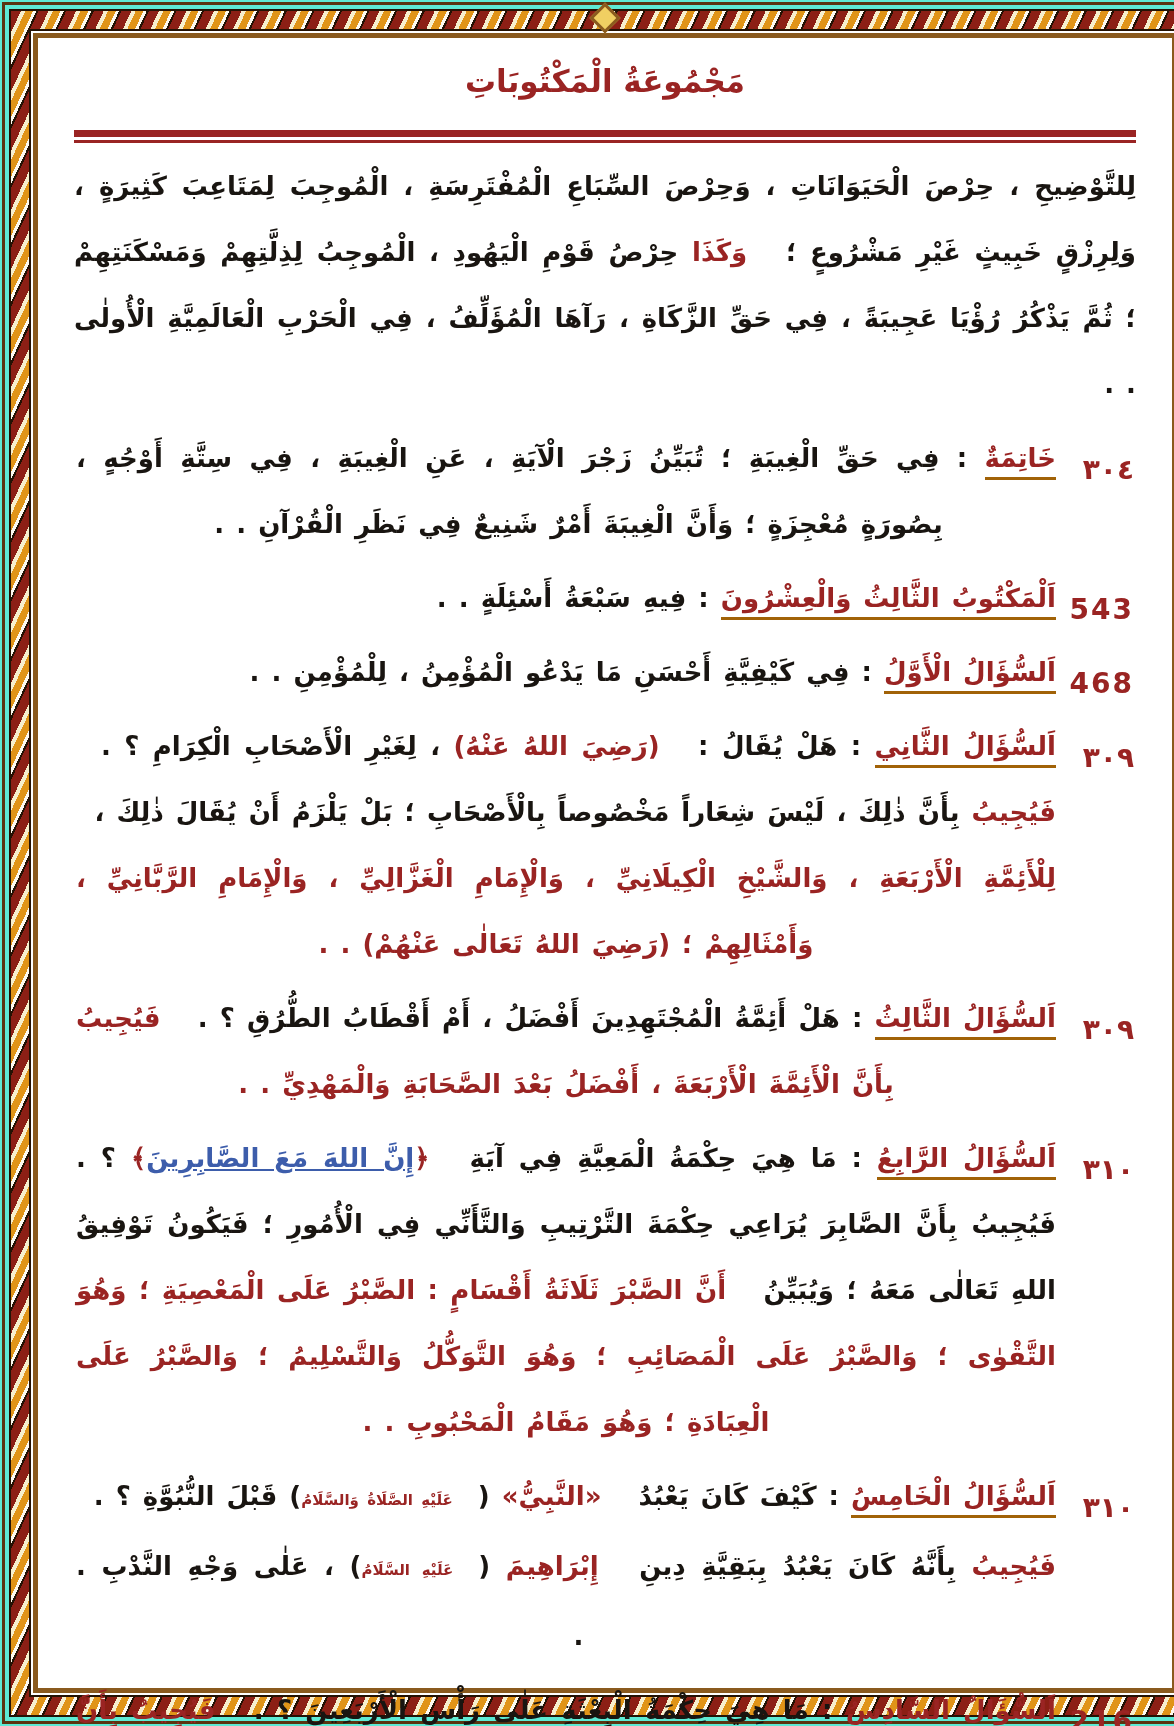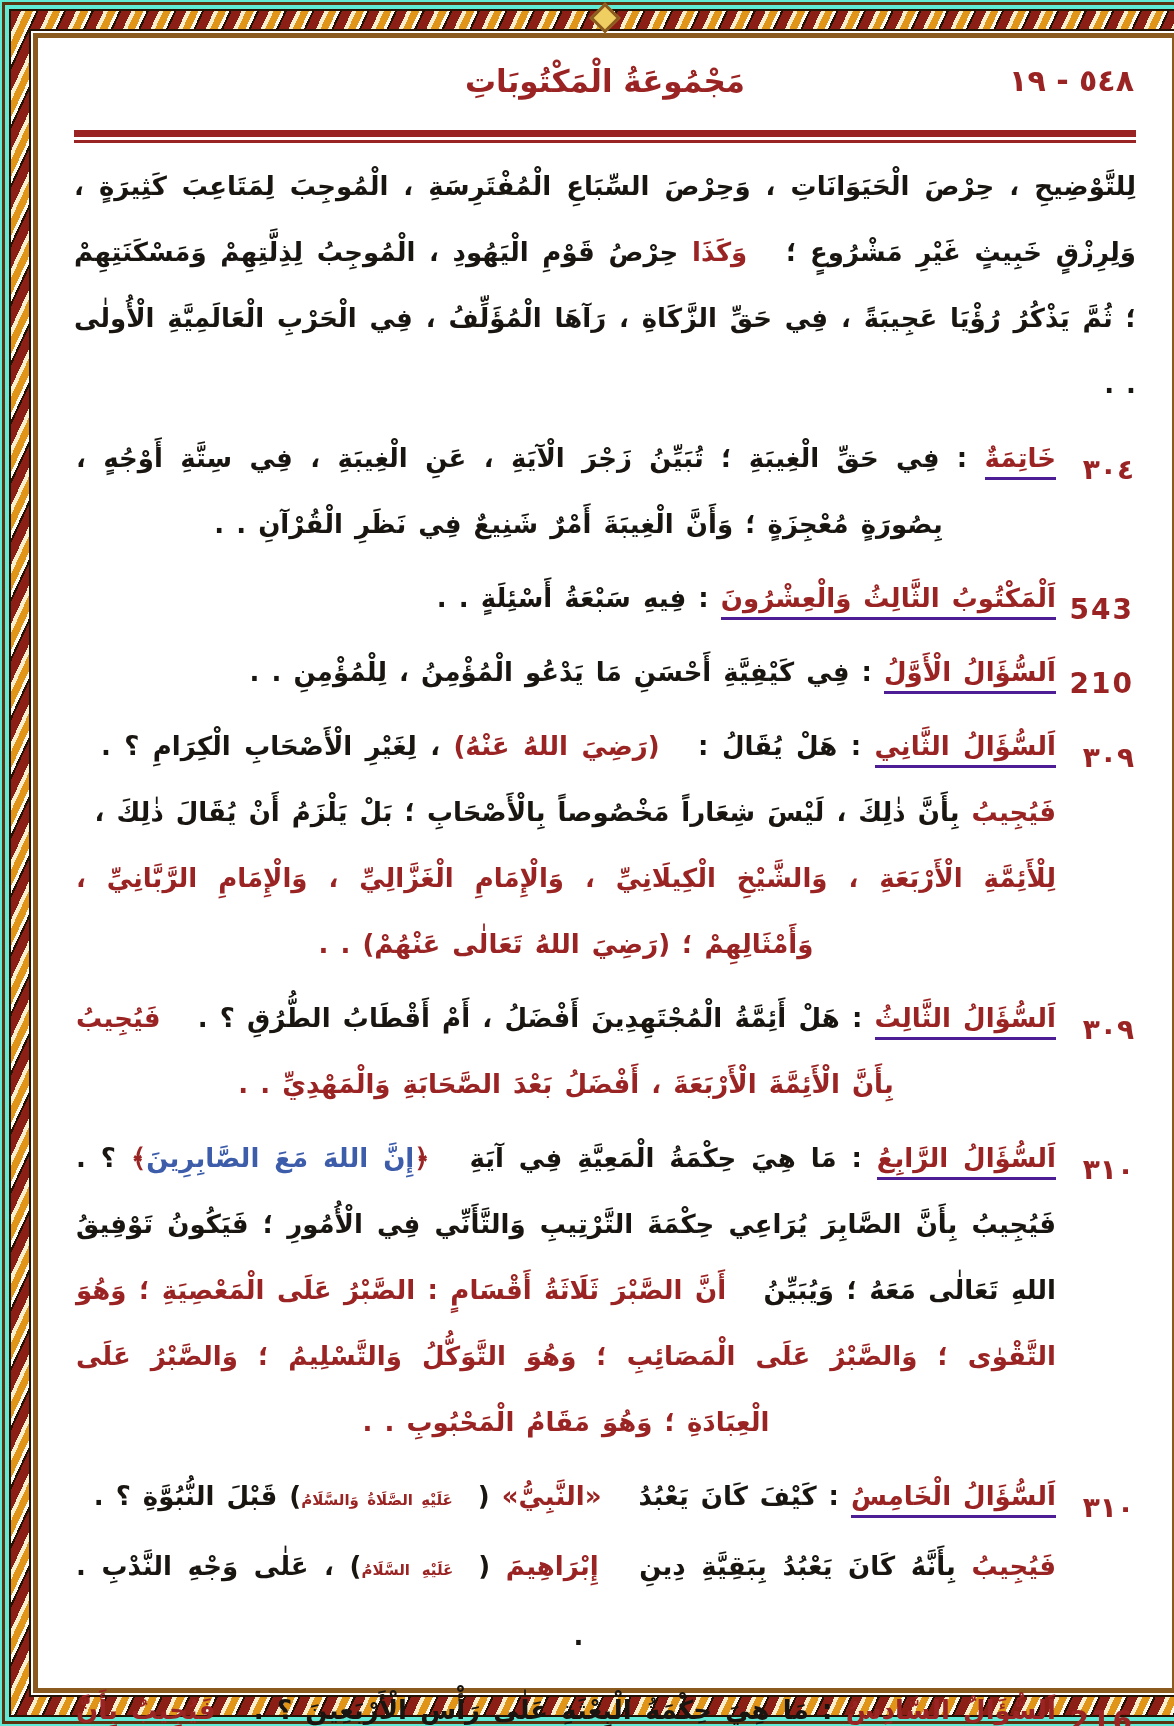--- a/index.html
+++ b/index.html
@@ -47,48 +47,47 @@
     text-align:justify; word-spacing:3px; color:#191511;
   }
   .entry { position:relative; padding-left:2px; padding-right:80px; margin-top:8px; }
   .para.intro { margin-top:6px; }
   .num {
     position:absolute; right:2px; top:12px; color:#9a2423;
     font-size:28px; letter-spacing:2px;
   }
   .seg.black { color:#191511;margin-left:25px; }
   .seg.red   { color:#9a2423; }
-  .seg.blue  { color:#3d5dab; }
-  .seg.u     { border-bottom:3px solid #4c1d95; padding-bottom:4px; }
+  .seg.blue  { color:#3d5dab;text-decoration:underline; }
+  .seg.u     { border-bottom:3px solid #a16207; padding-bottom:4px; }
   .seg.small { font-size:15px;margin-top:24px; }
   .center-last  { text-align-last:center; }
   .justify-last { text-align-last:justify; }
 </style>
 </head>
 <body>
 
 <div class="page">
   <div class="f-outer"></div>
   <div class="f-chain"></div>
   <div class="f-white"></div>
   <div class="f-brown"></div>
   <div class="ornament"></div>
 
   <div class="content">
     <div class="header">
       <div class="header-title">مَجْمُوعَةُ الْمَكْتُوبَاتِ</div>
-      <div class="page-number">٥٤٨ - ١٩</div>
     </div>
     <div class="header-rule"></div>
 
     <main class="body-text">
         <p class="para intro"><span class="seg black">لِلتَّوْضِيحِ ، حِرْصَ الْحَيَوَانَاتِ ، وَحِرْصَ السِّبَاعِ الْمُفْتَرِسَةِ ، الْمُوجِبَ لِمَتَاعِبَ كَثِيرَةٍ ، وَلِرِزْقٍ خَبِيثٍ غَيْرِ مَشْرُوعٍ ؛ </span><span class="seg red">وَكَذَا</span><span class="seg black"> حِرْصُ قَوْمِ الْيَهُودِ ، الْمُوجِبُ لِذِلَّتِهِمْ وَمَسْكَنَتِهِمْ ؛ ثُمَّ يَذْكُرُ رُؤْيَا عَجِيبَةً ، فِي حَقِّ الزَّكَاةِ ، رَآهَا الْمُؤَلِّفُ ، فِي الْحَرْبِ الْعَالَمِيَّةِ الْأُولٰى . .</span></p>
         <p class="para entry center-last"><span class="num">٣٠٤</span><span class="seg red u">خَاتِمَةٌ</span><span class="seg black"> : فِي حَقِّ الْغِيبَةِ ؛ تُبَيِّنُ زَجْرَ الْآيَةِ ، عَنِ الْغِيبَةِ ، فِي سِتَّةِ أَوْجُهٍ ، بِصُورَةٍ مُعْجِزَةٍ ؛ وَأَنَّ الْغِيبَةَ أَمْرٌ شَنِيعٌ فِي نَظَرِ الْقُرْآنِ . .</span></p>
         <p class="para entry"><span class="num">543</span><span class="seg red u">اَلْمَكْتُوبُ الثَّالِثُ وَالْعِشْرُونَ</span><span class="seg black"> : فِيهِ سَبْعَةُ أَسْئِلَةٍ . .</span></p>
-        <p class="para entry"><span class="num">210</span><span class="seg red u">اَلسُّؤَالُ الْأَوَّلُ</span><span class="seg black"> : فِي كَيْفِيَّةِ أَحْسَنِ مَا يَدْعُو الْمُؤْمِنُ ، لِلْمُؤْمِنِ . .</span></p>
+        <p class="para entry"><span class="num">468</span><span class="seg red u">اَلسُّؤَالُ الْأَوَّلُ</span><span class="seg black"> : فِي كَيْفِيَّةِ أَحْسَنِ مَا يَدْعُو الْمُؤْمِنُ ، لِلْمُؤْمِنِ . .</span></p>
         <p class="para entry center-last"><span class="num">٣٠٩</span><span class="seg red u">اَلسُّؤَالُ الثَّانِي</span><span class="seg black"> : هَلْ يُقَالُ : </span><span class="seg red">(رَضِيَ اللهُ عَنْهُ)</span><span class="seg black"> ، لِغَيْرِ الْأَصْحَابِ الْكِرَامِ ؟ . </span><span class="seg red">فَيُجِيبُ</span><span class="seg black"> بِأَنَّ ذٰلِكَ ، لَيْسَ شِعَاراً مَخْصُوصاً بِالْأَصْحَابِ ؛ بَلْ يَلْزَمُ أَنْ يُقَالَ ذٰلِكَ ، </span><span class="seg red">لِلْأَئِمَّةِ الْأَرْبَعَةِ ، وَالشَّيْخِ الْكِيلَانِيِّ ، وَالْإِمَامِ الْغَزَّالِيِّ ، وَالْإِمَامِ الرَّبَّانِيِّ ، وَأَمْثَالِهِمْ ؛ (رَضِيَ اللهُ تَعَالٰى عَنْهُمْ) . .</span></p>
         <p class="para entry center-last"><span class="num">٣٠٩</span><span class="seg red u">اَلسُّؤَالُ الثَّالِثُ</span><span class="seg black"> : هَلْ أَئِمَّةُ الْمُجْتَهِدِينَ أَفْضَلُ ، أَمْ أَقْطَابُ الطُّرُقِ ؟ . </span><span class="seg red">فَيُجِيبُ بِأَنَّ الْأَئِمَّةَ الْأَرْبَعَةَ ، أَفْضَلُ بَعْدَ الصَّحَابَةِ وَالْمَهْدِيِّ . .</span></p>
         <p class="para entry center-last"><span class="num">٣١٠</span><span class="seg red u">اَلسُّؤَالُ الرَّابِعُ</span><span class="seg black"> : مَا هِيَ حِكْمَةُ الْمَعِيَّةِ فِي آيَةِ </span><span class="seg red">﴿</span><span class="seg blue">إِنَّ اللهَ مَعَ الصَّابِرِينَ</span><span class="seg red">﴾</span><span class="seg black"> ؟ . فَيُجِيبُ بِأَنَّ الصَّابِرَ يُرَاعِي حِكْمَةَ التَّرْتِيبِ وَالتَّأَنِّي فِي الْأُمُورِ ؛ فَيَكُونُ تَوْفِيقُ اللهِ تَعَالٰى مَعَهُ ؛ وَيُبَيِّنُ </span><span class="seg red">أَنَّ الصَّبْرَ ثَلَاثَةُ أَقْسَامٍ : الصَّبْرُ عَلَى الْمَعْصِيَةِ ؛ وَهُوَ التَّقْوٰى ؛ وَالصَّبْرُ عَلَى الْمَصَائِبِ ؛ وَهُوَ التَّوَكُّلُ وَالتَّسْلِيمُ ؛ وَالصَّبْرُ عَلَى الْعِبَادَةِ ؛ وَهُوَ مَقَامُ الْمَحْبُوبِ . .</span></p>
         <p class="para entry center-last"><span class="num">٣١٠</span><span class="seg red u">اَلسُّؤَالُ الْخَامِسُ</span><span class="seg black"> : كَيْفَ كَانَ يَعْبُدُ </span><span class="seg red">«النَّبِيُّ»</span><span class="seg black"> (</span><span class="seg red small">عَلَيْهِ الصَّلَاةُ وَالسَّلَامُ</span><span class="seg black">) قَبْلَ النُّبُوَّةِ ؟ . </span><span class="seg red">فَيُجِيبُ</span><span class="seg black"> بِأَنَّهُ كَانَ يَعْبُدُ بِبَقِيَّةِ دِينِ </span><span class="seg red">إِبْرَاهِيمَ</span><span class="seg black"> (</span><span class="seg red small">عَلَيْهِ السَّلَامُ</span><span class="seg black">) ، عَلٰى وَجْهِ النَّدْبِ . .</span></p>
         <p class="para entry justify-last"><span class="num">216</span><span class="seg red u">اَلسُّؤَالُ السَّادِسُ</span><span class="seg black"> : مَا هِيَ حِكْمَةُ الْبِعْثَةِ عَلٰى رَأْسِ الْأَرْبَعِينَ ؟ . </span><span class="seg red">فَيُجِيبُ بِأَنَّ لَهَا</span></p>
       </main>
   </div>
 </div>
 
 </body></html>

